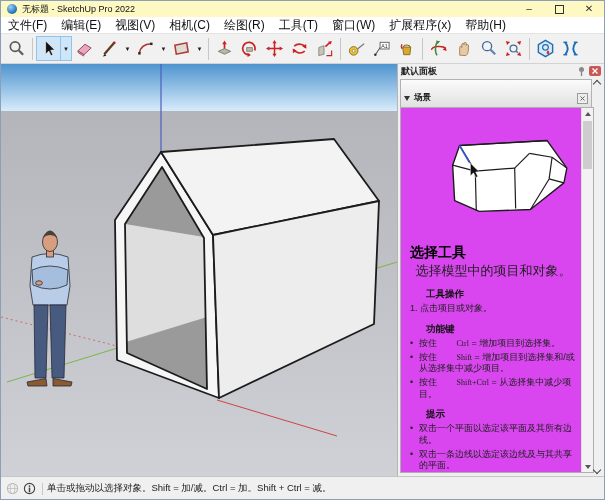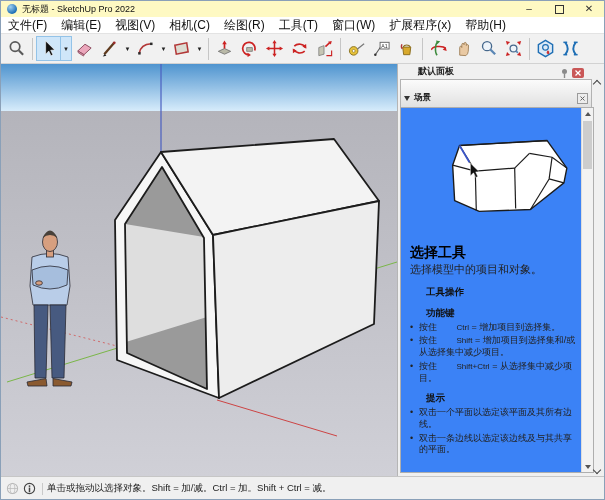--- a/index.html
+++ b/index.html
@@ -25,38 +25,38 @@
   .dd.active{background:#cfe6f9;border:1px solid #93c3e8;border-left:none;}
   .tsep{width:1px;height:22px;background:#c6c6c6;margin:0 3px;}
   
   .main{display:flex;height:412px;}
   .viewport{width:396px;position:relative;overflow:hidden;background:#c3c3ca;}
   .sky{position:absolute;top:0;left:0;right:0;height:47px;background:linear-gradient(#4f94cf,#d7ecfb);}
   .ground{position:absolute;top:47px;left:0;right:0;bottom:0;background:linear-gradient(#b4b4bb,#d0d0d7);}
   .scene{position:absolute;left:0;top:0;}
   
   .panel{width:207px;border-left:1px solid #b5b5b5;background:#f0f0f0;position:relative;box-sizing:border-box;}
-  .tray-header{height:14px;display:flex;align-items:flex-end;font-size:9px;font-weight:bold;color:#222;padding:0 20px;}
+  .tray-header{height:14px;display:flex;align-items:center;font-size:9px;font-weight:bold;color:#222;padding:0 3px;}
   .tray-header .spacer{flex:1;}
   .tray-close{width:12px;height:10px;background:#c95757;border-radius:2px;display:flex;align-items:center;justify-content:center;margin-left:3px;}
   .section{height:12px;background:linear-gradient(#fbfbfb,#d8d8d8);border:1px solid #b2b2b2;margin:1px 12px 0 2px;
     display:flex;align-items:center;font-size:8.5px;font-weight:bold;color:#222;padding:12px 3px;}
   .tri{width:0;height:0;border-left:3.5px solid transparent;border-right:3.5px solid transparent;border-top:5px solid #333;margin-right:4px;}
   .sect-close{margin-left:auto;width:9px;height:9px;border:1px solid #9a9a9a;background:#ececec;display:flex;align-items:center;justify-content:center;}
-  .content{position:absolute;top:43px;left:2px;width:192px;bottom:3px;background:#3b82f6;border:1px solid #aeaeae;overflow:hidden;}
+  .content{position:absolute;top:43px;left:2px;width:192px;bottom:3px;background:#d946ef;border:1px solid #aeaeae;overflow:hidden;}
   .content-inner{position:absolute;left:0;right:11px;top:0;bottom:0;overflow:hidden;padding:4px 5px 0 9px;}
   .instructor-sketch{display:block;margin:0 auto;}
   .ins-title{font-size:14px;font-weight:bold;color:#000;margin:6px 0 1px;}
-  .ins-sub{font-size:11px;color:#222;margin:0 0 9px;line-height:1.25;}
+  .ins-sub{font-size:13px;color:#222;margin:0 0 9px;line-height:1.25;text-align:center;}
   .ins-h{font-size:9.5px;font-weight:bold;color:#111;margin:8px 16px 2px;}
   .step{font-size:9px;color:#222;line-height:1.3;}
   .bullet{display:flex;font-size:9px;color:#222;line-height:1.3;margin:0 0 2px;}
   .bdot{width:9px;flex:0 0 9px;}
   .btext{flex:1;}
-  .key{font-family:Liberation Sans, sans-serif;font-size:8px;padding-left:17px;}
+  .key{font-family:Liberation Serif, serif;font-size:8px;padding-left:17px;}
   .vscroll{position:absolute;right:0;top:0;bottom:0;width:11px;background:#f2f2f2;border-left:1px solid #dcdcdc;}
   .vthumb{position:absolute;left:1px;right:1px;top:13px;height:48px;background:#cdcdcd;}
   .sarrow{position:absolute;left:0;right:0;height:11px;display:flex;align-items:center;justify-content:center;}
   .sarrow.up{top:0;}  .sarrow.down{bottom:0;}
   .tri-up{width:0;height:0;border-left:3px solid transparent;border-right:3px solid transparent;border-bottom:4px solid #555;}
   .tri-dn{width:0;height:0;border-left:3px solid transparent;border-right:3px solid transparent;border-top:4px solid #555;}
   .chev{position:absolute;right:4px;width:5px;height:5px;border-left:1.5px solid #444;border-top:1.5px solid #444;}
   .chev.top{top:17px;transform:rotate(45deg);}
   .chev.bottom{bottom:3px;transform:rotate(225deg);}
   
@@ -350,20 +350,23 @@
               <path d="M144 46 L141 68"></path>
                 <path d="M141 68 L156 72"></path>
                 <path d="M141 68 L122 99"></path>
             </g>
             <path d="M50 34 L60 51" stroke="#3a55c8" stroke-width="1.8"></path>
             <polygon points="61,52 61,65 64.2,61.8 66.5,66.6 68.6,65.6 66.4,60.9 70,60.7" fill="#111" stroke="#fff" stroke-width="0.5"></polygon>
           </svg>
           <div class="ins-title">选择工具</div>
           <div class="ins-sub">选择模型中的项目和对象。</div>
           <div class="ins-h">工具操作</div>
+          <div id="op-list">
+              <div class="step">1. 点击项目或对象。</div>
+            </div>
           <div class="ins-h">功能键</div>
           <div id="mod-list">
               <div class="bullet">
                 <span class="bdot">•</span>
                 <span class="btext"><span>按住 </span><span class="key">Ctrl</span><span> = 增加项目到选择集。</span></span>
               </div>
               <div class="bullet">
                 <span class="bdot">•</span>
                 <span class="btext"><span>按住 </span><span class="key">Shift</span><span> = 增加项目到选择集和/或从选择集中减少项目。</span></span>
               </div>

